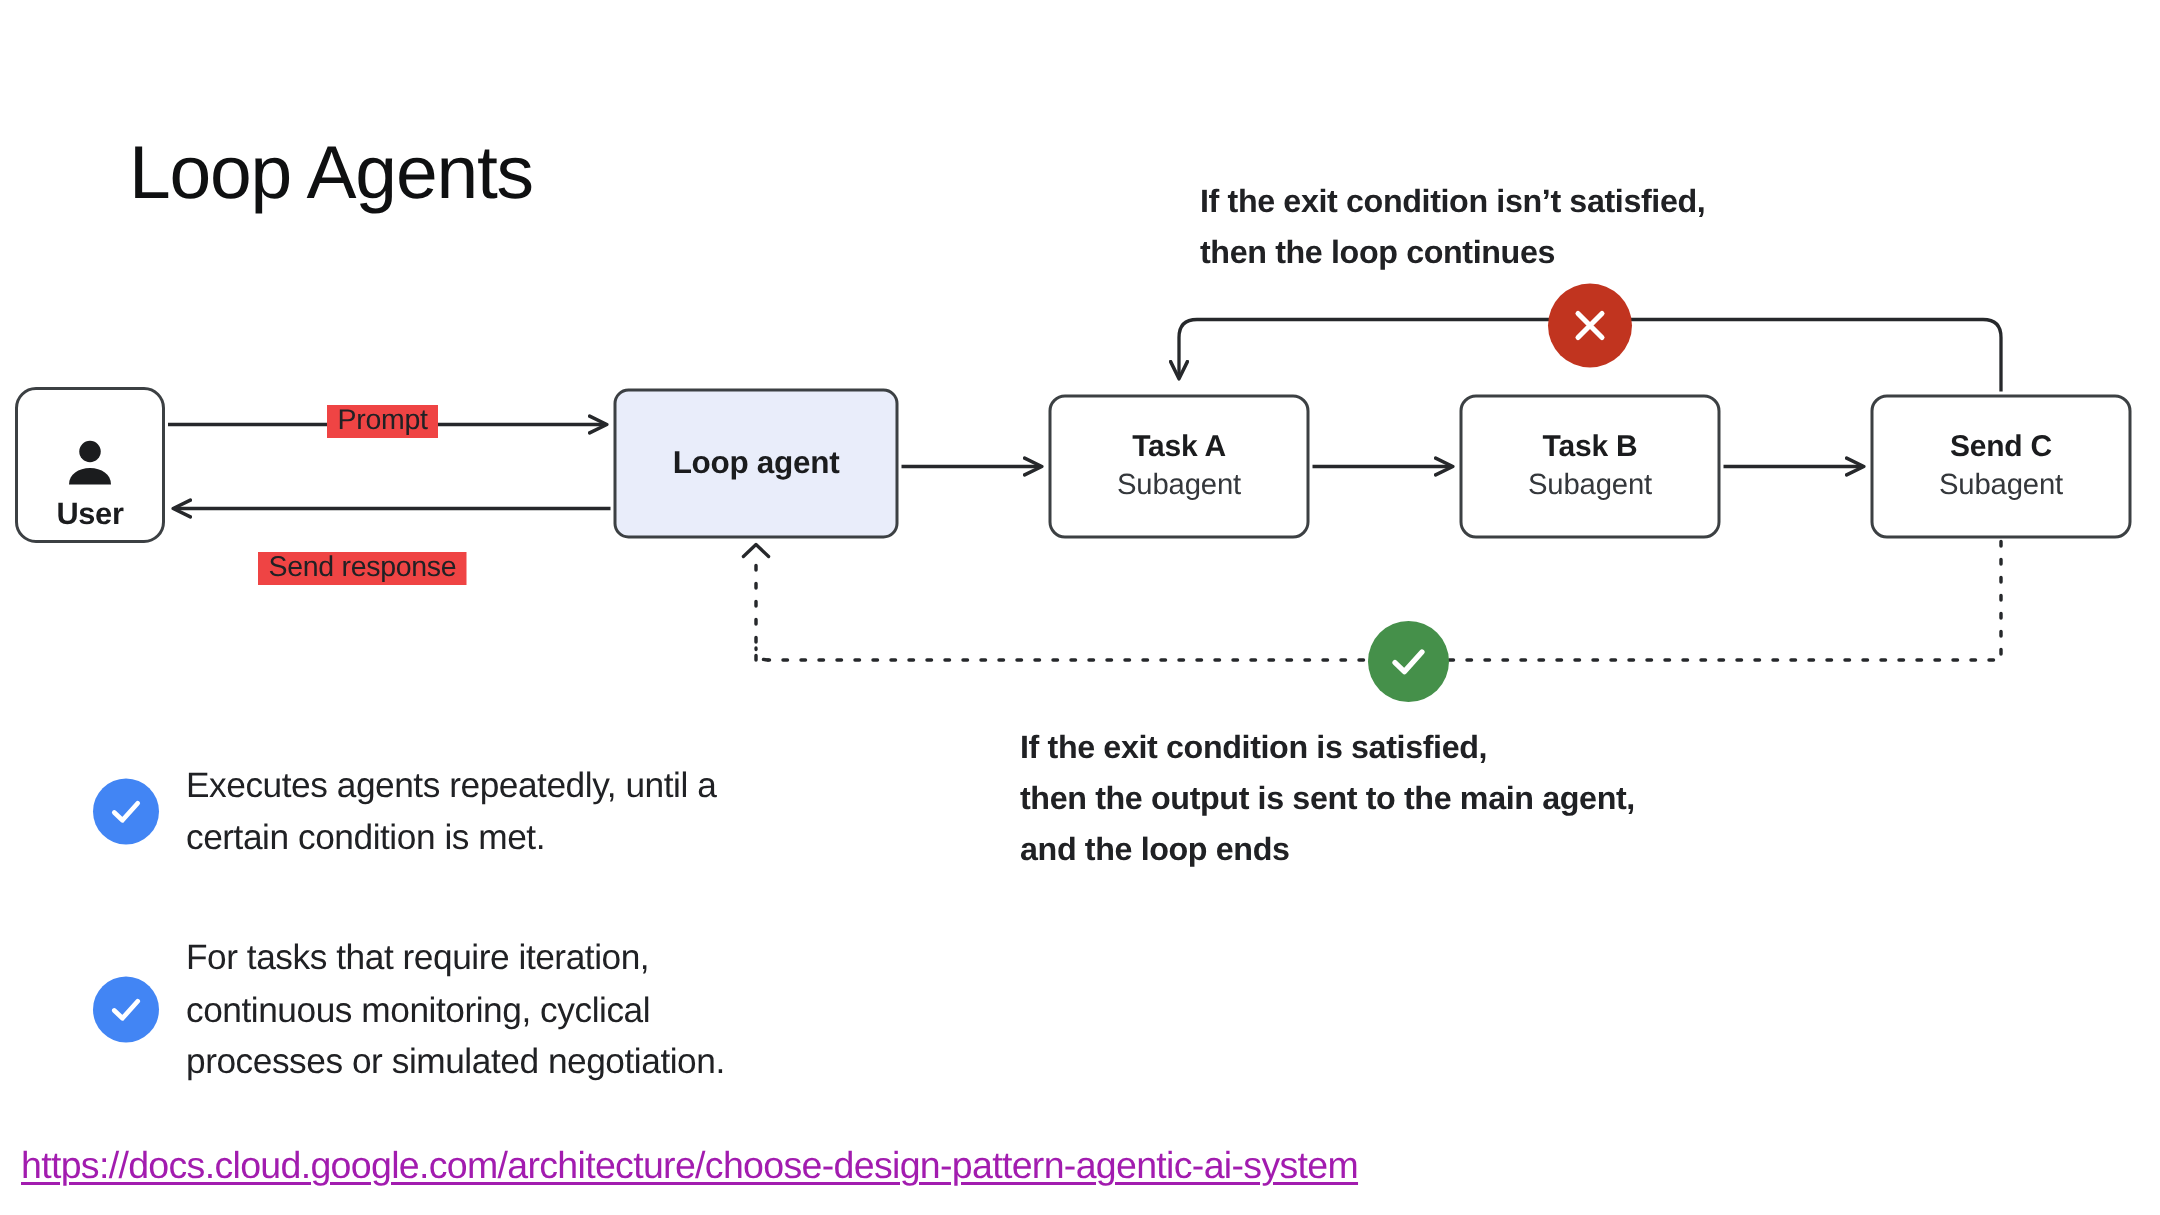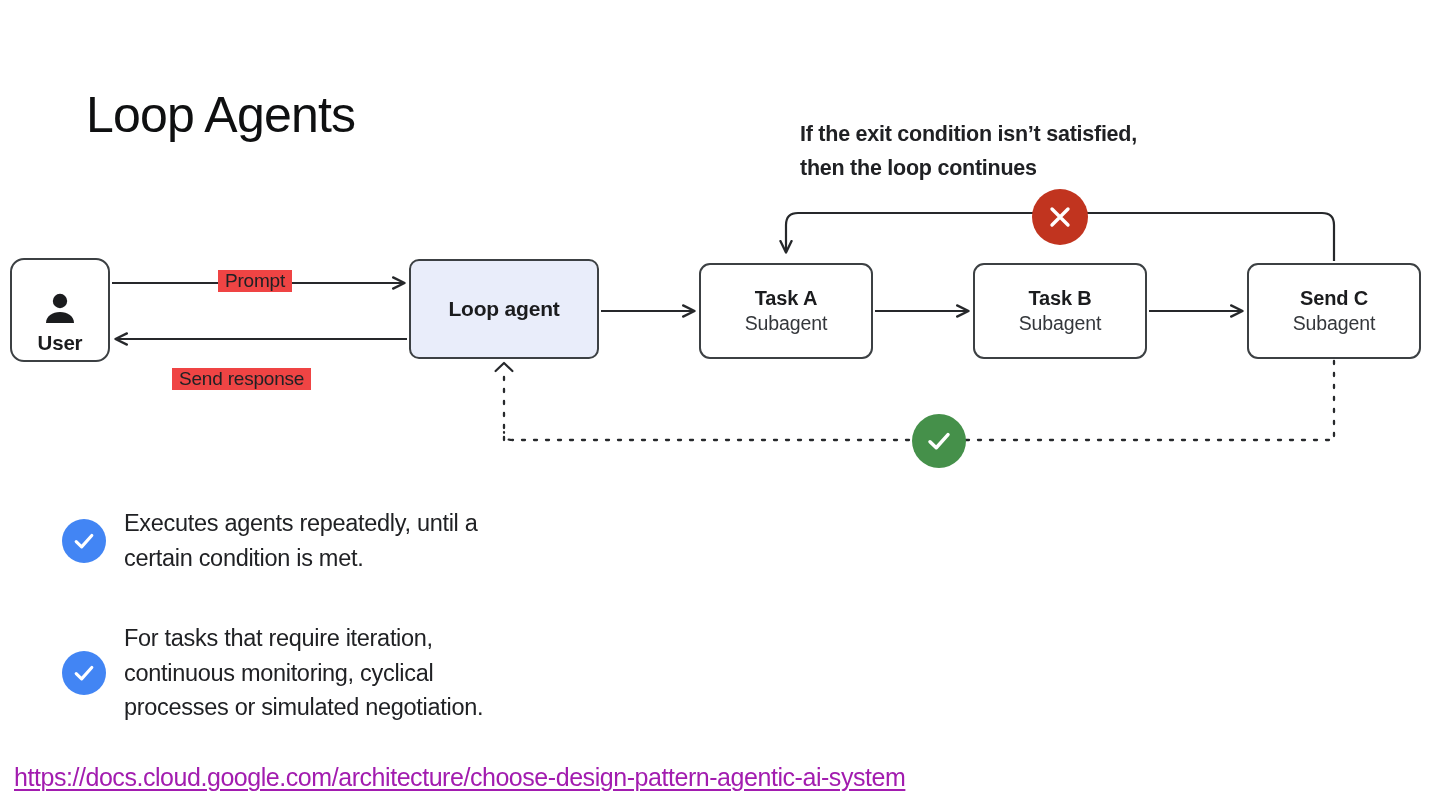--- a/index.html
+++ b/index.html
@@ -297,20 +297,25 @@
   </div>
 
   <div class="edge-label prompt">Prompt</div>
   <div class="edge-label send">Send response</div>
 
   <div class="annotation top">
     <div>If the exit condition isn’t satisfied,</div>
     <div>then the loop continues</div>
   </div>
 
+  <div class="annotation bottom">
+    <div>If the exit condition is satisfied,</div>
+    <div>then the output is sent to the main agent,</div>
+    <div>and the loop ends</div>
+  </div>
 
   <div class="badge fail">
     <svg width="30" height="30" viewBox="0 0 24 24" xmlns="http://www.w3.org/2000/svg">
       <path d="M5.6 5.6 L18.4 18.4 M18.4 5.6 L5.6 18.4" stroke="#ffffff" stroke-width="2.7" stroke-linecap="round" fill="none"></path>
     </svg>
   </div>
 
   <div class="badge pass">
     <svg width="30" height="30" viewBox="0 0 24 24" xmlns="http://www.w3.org/2000/svg">
       <path d="M4.8 12.6 L9.8 17.4 L19.2 6.9" stroke="#ffffff" stroke-width="2.8" stroke-linecap="round" stroke-linejoin="round" fill="none"></path>

